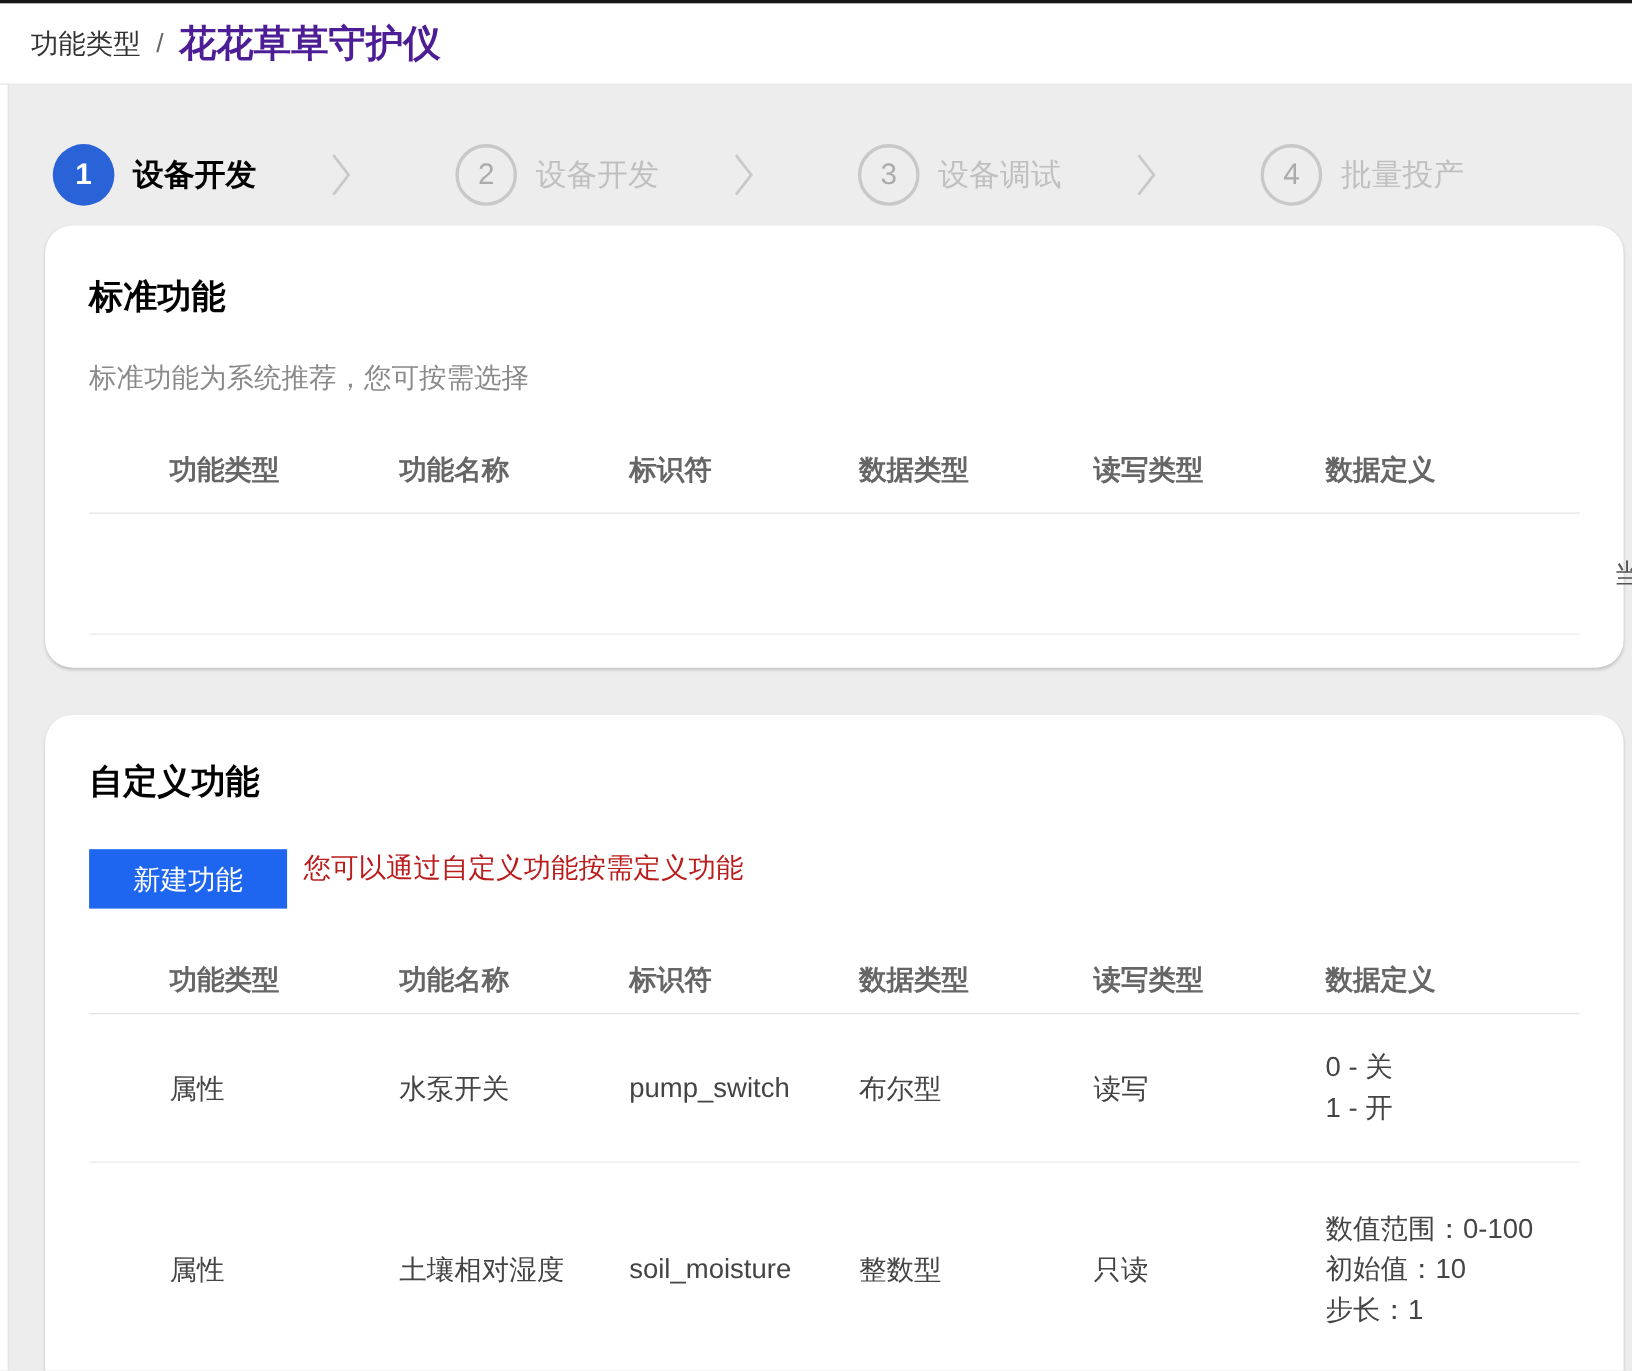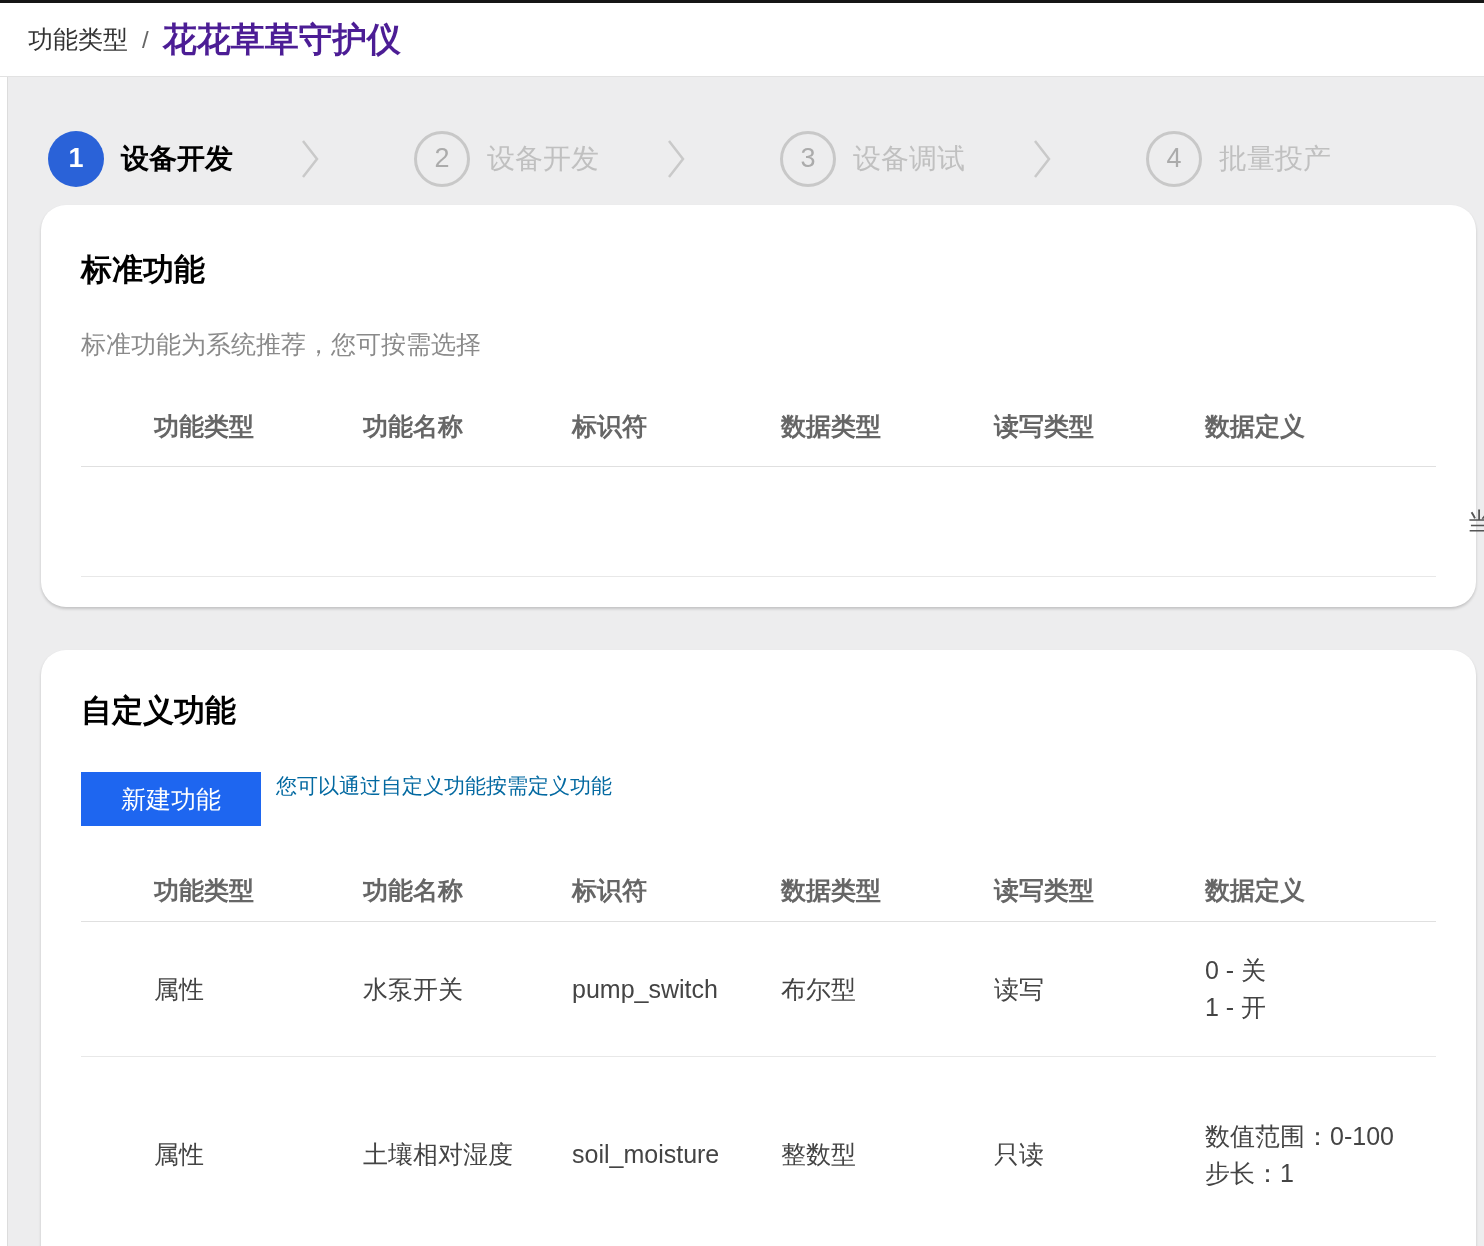--- a/index.html
+++ b/index.html
@@ -61,21 +61,21 @@
   .card-subtitle { font-size: 25px; color: #8a8a8a; line-height: 30px; margin-bottom: 28px; }
 
   .action-row { display: flex; align-items: flex-start; margin-bottom: 34px; }
   .btn-primary {
     width: 180px; height: 54px; flex: none;
     background: #1e66f0; color: #ffffff;
     font-size: 25px; border: none; cursor: pointer;
     display: flex; align-items: center; justify-content: center;
     font-family: inherit;
   }
-  .action-hint { font-size: 21px; color: #0369a1; margin-left: 15px; }
+  .action-hint { font-size: 25px; color: #b91c1c; margin-left: 15px; }
 
   
   .tbl-head, .tbl-row {
     display: grid;
     grid-template-columns: 282px 209px 209px 213px 211px 1fr;
     align-items: center;
   }
   .tbl-head > div:first-child, .tbl-row > div:first-child { padding-left: 73px; }
   .tbl-head {
     height: 80px;
@@ -185,16 +185,17 @@
   </div>
 
   <div class="tbl-row row-2">
     <div>属性</div>
     <div>土壤相对湿度</div>
     <div>soil_moisture</div>
     <div>整数型</div>
     <div>只读</div>
     <div class="def-lines">
       <div>数值范围：0-100</div>
+      <div>初始值：10</div>
       <div>步长：1</div>
     </div>
   </div>
 </div>
 
 </body></html>

